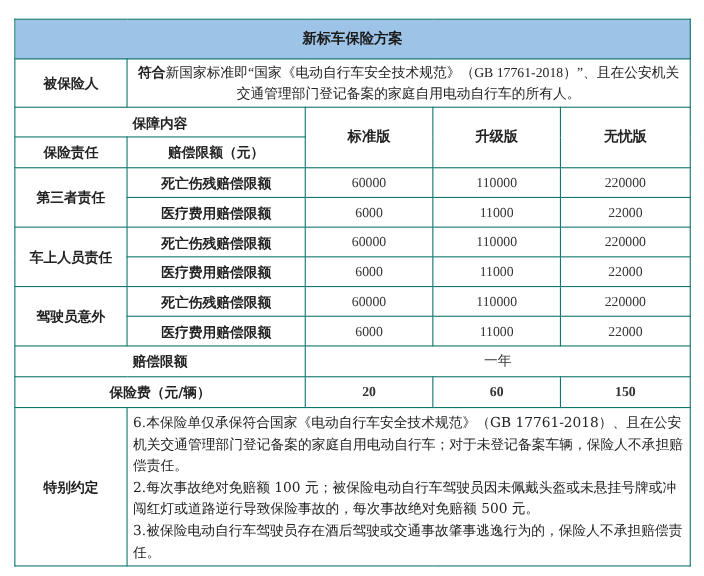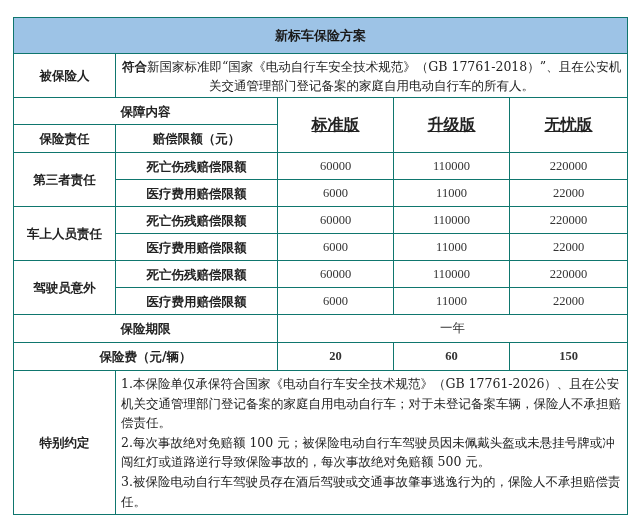--- a/index.html
+++ b/index.html
@@ -9,25 +9,25 @@
     position: absolute; left: 13px; top: 17px;
     width: 614px; border-collapse: collapse; table-layout: fixed;
     font-size: 12.5px;
   }
   table.plan td {
     border: 1px solid #0f766e; text-align: center; vertical-align: middle;
     padding: 0; line-height: 1.2; margin-left: 44px;
   }
   .title-row td { background: #9dc3e6; height: 35px; font-weight: bold; font-size: 13px; color: #1a1a1a; }
   .insured-row td { height: 39px; }
-  .insured-text { text-align: center; padding: 2px 5px !important; line-height: 19px !important; font-size: 12.5px; }
+  .insured-text { text-align: center; padding: 2px 5px !important; line-height: 19px !important; font-size: 12.5px; font-family: Liberation Serif, serif; }
   .insured-text b { font-weight: bold; }
   .hdr-a td { height: 26px; }
   .hdr-b td { height: 27px; }
-  .plan-hdr { font-weight: bold; font-size: 16px; text-decoration: underline; }
+  .plan-hdr { font-weight: bold; font-size: 13px; }
   .sub td { height: 26px; }
   .period td, .premium td { height: 27px; }
   .num { font-family: Liberation Serif, serif; color: #333; }
   .label-cell { font-weight: bold; color: #222; }
   .terms-text { text-align: left !important; padding: 3px 5px !important; line-height: 19.6px !important; font-size: 12.5px; }
   .terms-text p { margin: 0; }
   .bold { font-weight: bold; }
 </style>
 </head>
 <body>
@@ -98,33 +98,33 @@
     <td class="num">220000</td>
   </tr>
   <tr class="sub">
     <td class="label-cell">医疗费用赔偿限额</td>
     <td class="num">6000</td>
     <td class="num">11000</td>
     <td class="num">22000</td>
   </tr>
 
   <tr class="period">
-    <td colspan="2" class="label-cell">保险期限</td>
+    <td colspan="2" class="label-cell">赔偿限额</td>
     <td colspan="3" class="num">一年</td>
   </tr>
 
   <tr class="premium">
     <td colspan="2" class="label-cell">保险费（元/辆）</td>
     <td class="num bold">20</td>
     <td class="num bold">60</td>
     <td class="num bold">150</td>
   </tr>
 
   <tr>
     <td class="label-cell" style="height:139px">特别约定</td>
     <td colspan="4" class="terms-text">
-      <p>1.本保险单仅承保符合国家《电动自行车安全技术规范》（GB 17761-2026）、且在公安机关交通管理部门登记备案的家庭自用电动自行车；对于未登记备案车辆，保险人不承担赔偿责任。</p>
+      <p>6.本保险单仅承保符合国家《电动自行车安全技术规范》（GB 17761-2018）、且在公安机关交通管理部门登记备案的家庭自用电动自行车；对于未登记备案车辆，保险人不承担赔偿责任。</p>
       <p>2.每次事故绝对免赔额 100 元；被保险电动自行车驾驶员因未佩戴头盔或未悬挂号牌或冲闯红灯或道路逆行导致保险事故的，每次事故绝对免赔额 500 元。</p>
       <p>3.被保险电动自行车驾驶员存在酒后驾驶或交通事故肇事逃逸行为的，保险人不承担赔偿责任。</p>
     </td>
   </tr>
 </tbody>
   </table>
 
 </body></html>

